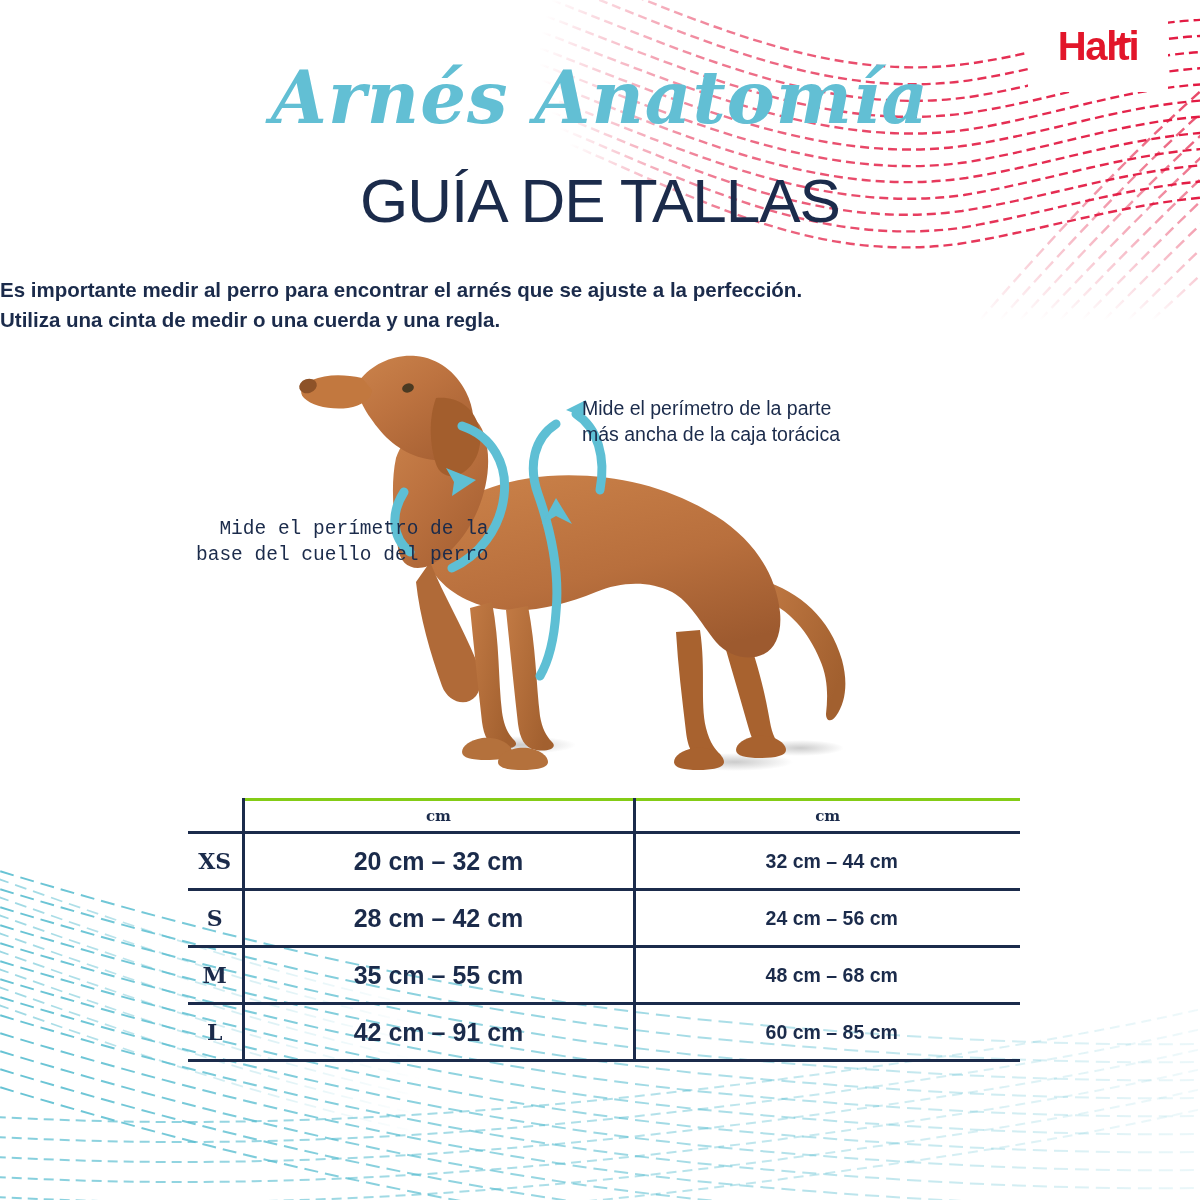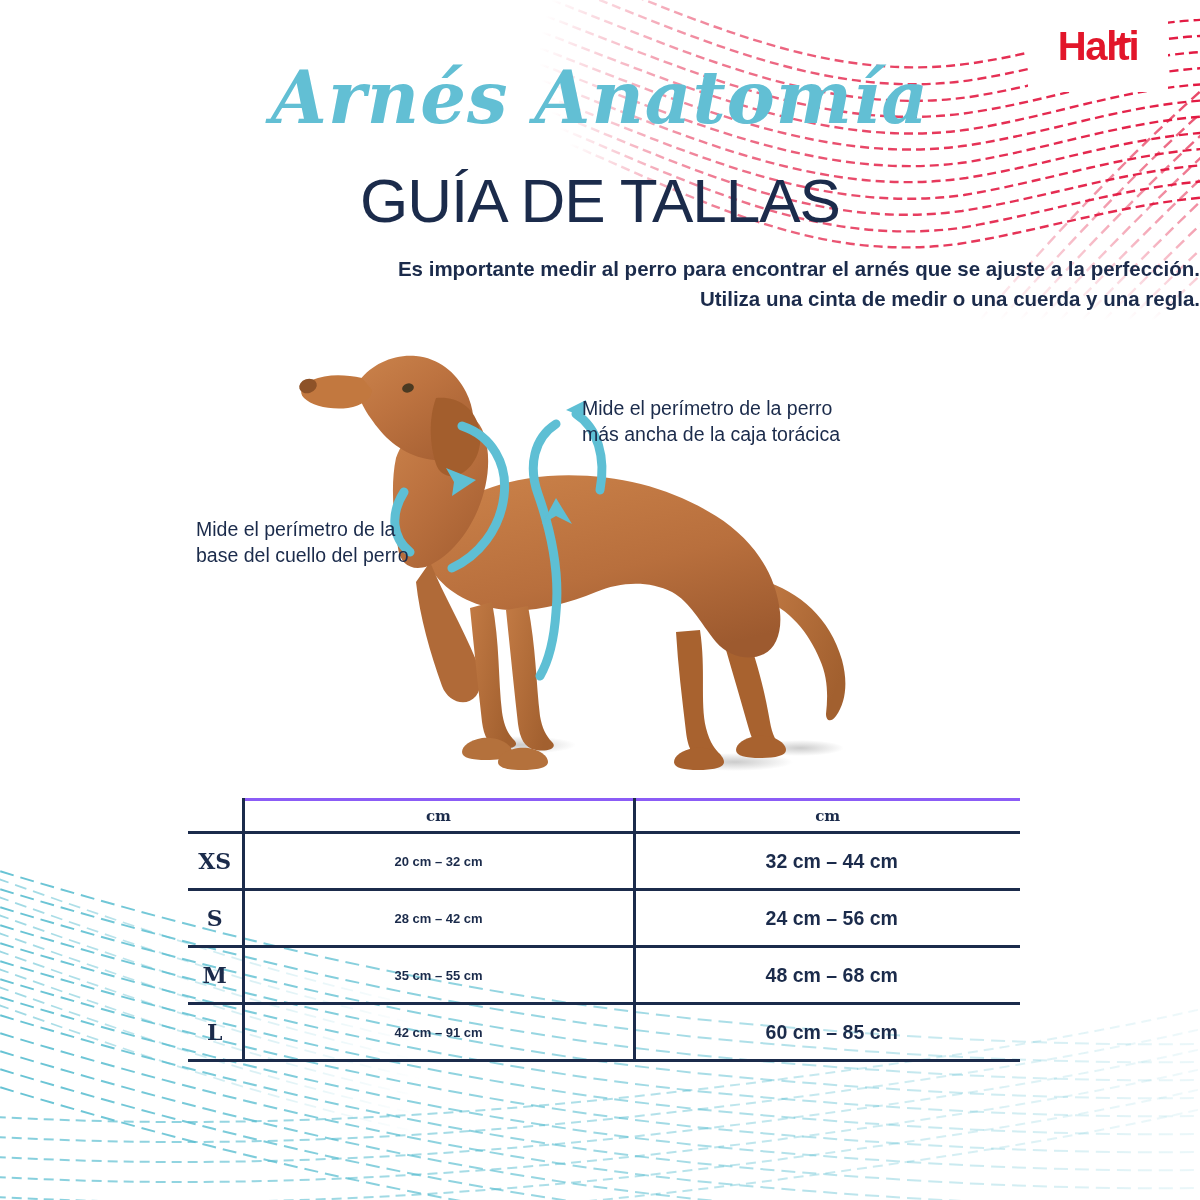--- a/index.html
+++ b/index.html
@@ -67,42 +67,42 @@
   }
   #title-main span{
     font-family:"Liberation Sans", sans-serif;
     font-weight:normal;
     font-size:62px;
     letter-spacing:-1px;
     color:#1b2b4b;
     line-height:1;
   }
   #intro-text{
-    position:absolute;left:0;right:0;top:254px;
-    text-align:right;z-index:5;
+    position:absolute;left:0;right:0;top:275px;
+    text-align:left;z-index:5;
     color:#1b2b4b;
     font-weight:bold;
     font-size:20.5px;
     line-height:1.45;
   }
   #intro-text div{white-space:nowrap;}
 
   
   #illustration{
     position:absolute;left:0;top:330px;width:1200px;height:460px;z-index:4;
   }
   .callout{
     position:absolute;
     color:#1b2b4b;
     font-size:19.5px;
     line-height:1.35;
     font-weight:normal;
     white-space:nowrap;
   }
-  #callout-neck{left:196px;top:186px;text-align:left;}
+  #callout-neck{left:196px;top:186px;text-align:right;font-family:Liberation Mono, monospace;}
   #callout-chest{left:582px;top:65px;text-align:left;}
 
   
   #size-table{
     position:absolute;left:188px;top:798px;width:832px;z-index:5;
   }
   .tbl{border-collapse:collapse;width:832px;table-layout:fixed;}
   .tbl td,.tbl th{
     color:#1b2b4b;
     text-align:center;
@@ -122,38 +122,38 @@
     padding-bottom:4px;
   }
   .hdr-row .hdr-neck{border-right:3px solid #1b2b4b;}
   .hdr-row .hdr-chest{}
 
   .cm-row td{
     font-family:"DejaVu Serif", serif;
     font-weight:bold;
     font-size:15px;
     height:30px;
-    border-top:3px solid #8b5cf6;
+    border-top:3px solid #84cc16;
     border-bottom:3px solid #1b2b4b;
   }
   .cm-row .cm-blank{border-top:0;border-bottom:3px solid #1b2b4b;border-right:3px solid #1b2b4b;}
   .cm-row .cm-neck{border-right:3px solid #1b2b4b;}
 
   .data-row td{
     height:54px;
     border-bottom:3px solid #1b2b4b;
   }
   .data-row .cell-size{
     font-family:"DejaVu Serif", serif;
     font-weight:bold;
     font-size:22px;
     border-right:3px solid #1b2b4b;
   }
   .data-row .cell-neck{
-    font-size:13px;font-weight:bold;
+    font-size:25px;font-weight:bold;
     border-right:3px solid #1b2b4b;
   }
   .data-row .cell-chest{
     font-size:19.5px;font-weight:bold;padding-left:8px;
   }
 </style>
 </head>
 <body>
 
 <div class="page">
@@ -313,21 +313,21 @@
         <path d="M566,80 L586,70 L584,94 L576,84 Z"></path>
         <path d="M542,194 L556,168 L572,194 L556,186 Z"></path>
       </g>
     </svg>
 
     <div class="callout" id="callout-neck">
       <div>Mide el perímetro de la</div>
       <div>base del cuello del perro</div>
     </div>
     <div class="callout" id="callout-chest">
-      <div>Mide el perímetro de la perro</div>
+      <div>Mide el perímetro de la parte</div>
       <div>más ancha de la caja torácica</div>
     </div>
   </div>
 
   <svg class="wave-layer" id="wave-bottom-teal" viewBox="0 0 1320 420" preserveAspectRatio="none">
     <defs>
       <linearGradient id="fadeTeal" x1="0" y1="0" x2="1" y2="0">
         <stop offset="0%" stop-color="#56bccf" stop-opacity="0.95"></stop>
         <stop offset="55%" stop-color="#56bccf" stop-opacity="0.55"></stop>
         <stop offset="100%" stop-color="#56bccf" stop-opacity="0.05"></stop>

